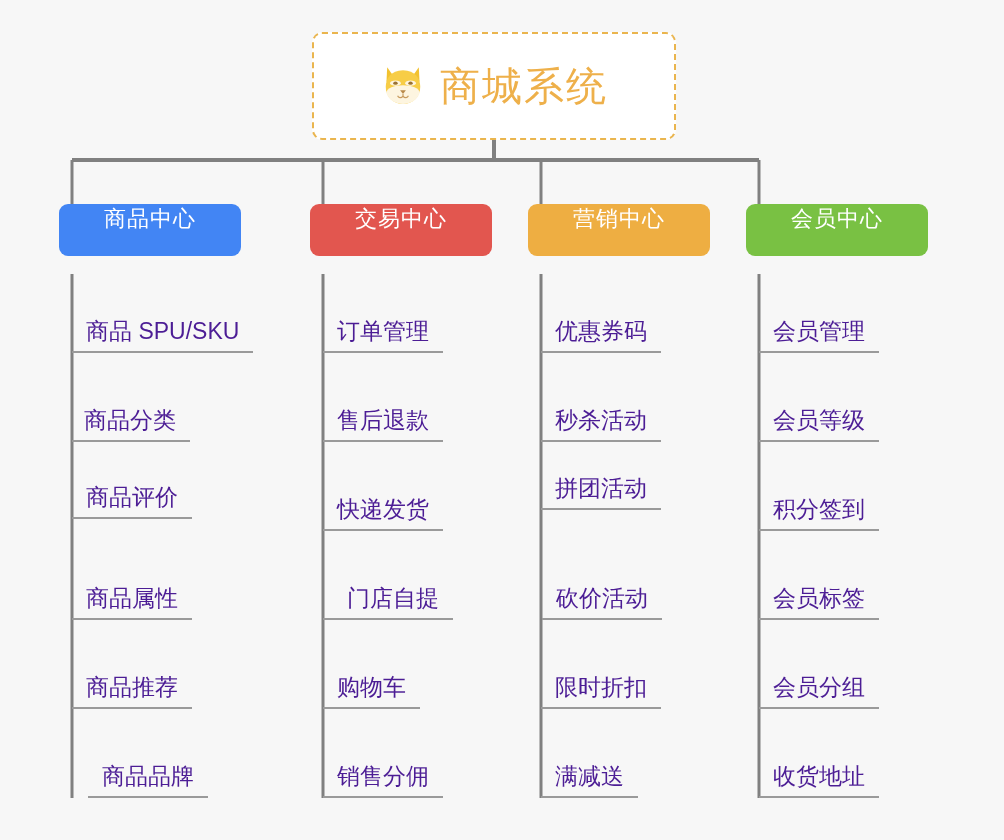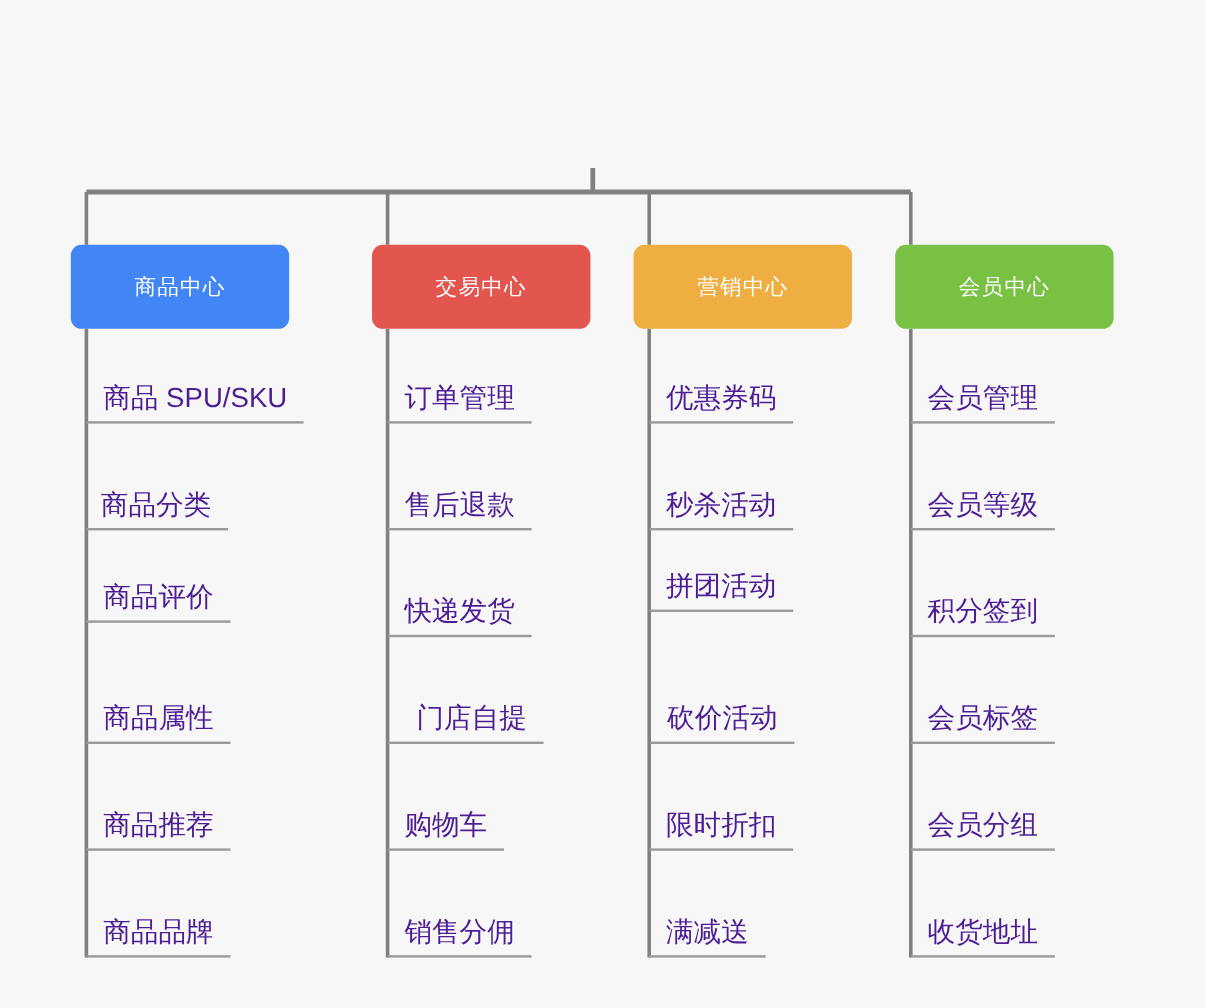--- a/index.html
+++ b/index.html
@@ -54,28 +54,28 @@
   .root-emoji {
     width: 46px;
     height: 46px;
     display: block;
     flex: none;
   }
   
   .cat-header {
     position: absolute;
     width: 182px;
-    height: 70px;
+    height: 52px;
     box-sizing: border-box;
     border-radius: 9px;
     display: flex;
-    align-items: center;
+    align-items: flex-start;
     justify-content: center;
     color: #ffffff;
-    font-size: 18px;
+    font-size: 22px;
     letter-spacing: 1px;
     white-space: nowrap;
   }
   
   .leaf {
     position: absolute;
     height: 46px;
     box-sizing: border-box;
     display: flex;
     align-items: flex-end;
@@ -98,41 +98,58 @@
       <line x1="72" y1="160" x2="72" y2="204" stroke="#808080" stroke-width="3"></line>
       <line x1="72" y1="274" x2="72" y2="798" stroke="#808080" stroke-width="3"></line>
       <line x1="323" y1="160" x2="323" y2="204" stroke="#808080" stroke-width="3"></line>
       <line x1="323" y1="274" x2="323" y2="798" stroke="#808080" stroke-width="3"></line>
       <line x1="541" y1="160" x2="541" y2="204" stroke="#808080" stroke-width="3"></line>
       <line x1="541" y1="274" x2="541" y2="798" stroke="#808080" stroke-width="3"></line>
       <line x1="759" y1="160" x2="759" y2="204" stroke="#808080" stroke-width="3"></line>
       <line x1="759" y1="274" x2="759" y2="798" stroke="#808080" stroke-width="3"></line>
     </svg>
 
+  <div class="root-node">
+    <svg class="root-emoji" viewBox="0 0 64 64">
+      <path d="M10 6 L9 26 L20 20 Z" fill="#f2c230"></path>
+      <path d="M54 6 L55 26 L44 20 Z" fill="#f2c230"></path>
+      <path d="M32 10 C49 10 56 22 56 33 C56 47 45 57 32 57 C19 57 8 47 8 33 C8 22 15 10 32 10 Z" fill="#f7cd46"></path>
+      <path d="M32 31 C45 31 54 35 55.4 41 C53 50 43.5 57 32 57 C20.5 57 11 50 8.6 41 C10 35 19 31 32 31 Z" fill="#fdf5e0"></path>
+      <ellipse cx="21.5" cy="28" rx="7.5" ry="3.6" fill="#fdf5e0"></ellipse>
+      <ellipse cx="42.5" cy="28" rx="7.5" ry="3.6" fill="#fdf5e0"></ellipse>
+      <ellipse cx="21.5" cy="28" rx="3.1" ry="2.1" fill="#9a7232"></ellipse>
+      <ellipse cx="42.5" cy="28" rx="3.1" ry="2.1" fill="#9a7232"></ellipse>
+      <path d="M28 38 L36 38 L32 43 Z" fill="#b98a4a"></path>
+      <path d="M32 43 L32 46" stroke="#c79a5d" stroke-width="1.6" fill="none"></path>
+      <path d="M32 46 C29.5 49.5 25.5 48.5 24.5 45.5" stroke="#c79a5d" stroke-width="1.6" fill="none"></path>
+      <path d="M32 46 C34.5 49.5 38.5 48.5 39.5 45.5" stroke="#c79a5d" stroke-width="1.6" fill="none"></path>
+    </svg>
+    <div class="root-title">商城系统</div>
+  </div>
 
   <div id="nodes">
       <div class="cat-header" style="left: 59px; top: 204px; background: rgb(66, 133, 244);">
         <span>商品中心</span>
       </div>
       <div class="leaf" style="left: 72px; top: 307px;">
         <span>商品 SPU/SKU</span>
       </div>
       <div class="leaf" style="left: 72px; top: 396px; padding-left: 12px;">
         <span>商品分类</span>
       </div>
       <div class="leaf" style="left: 72px; top: 473px;">
         <span>商品评价</span>
       </div>
       <div class="leaf" style="left: 72px; top: 574px;">
         <span>商品属性</span>
       </div>
       <div class="leaf" style="left: 72px; top: 663px;">
         <span>商品推荐</span>
       </div>
-      <div class="leaf" style="left: 72px; top: 752px;">
+      <div class="leaf" style="left: 88px; top: 752px;">
         <span>商品品牌</span>
       </div>
       <div class="cat-header" style="left: 310px; top: 204px; background: rgb(226, 86, 79);">
         <span>交易中心</span>
       </div>
       <div class="leaf" style="left: 323px; top: 307px;">
         <span>订单管理</span>
       </div>
       <div class="leaf" style="left: 323px; top: 396px;">
         <span>售后退款</span>

